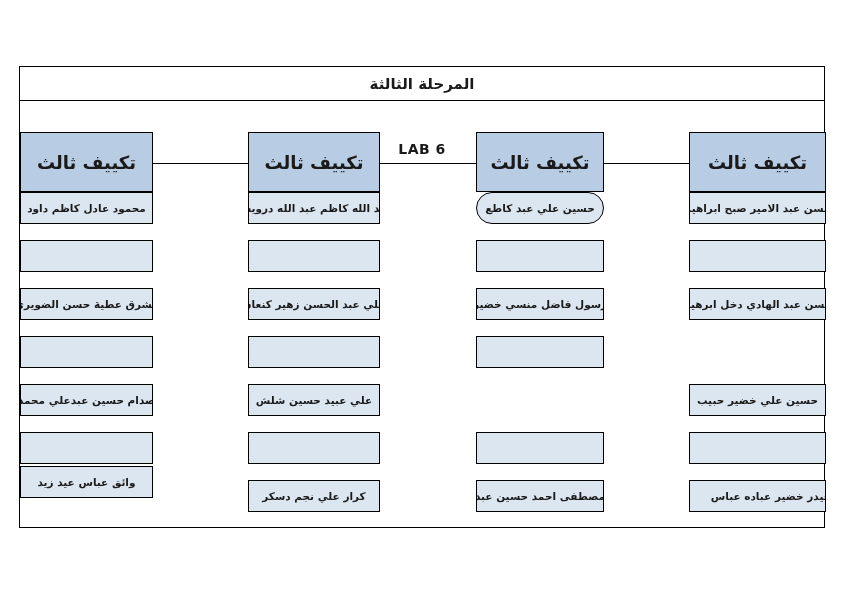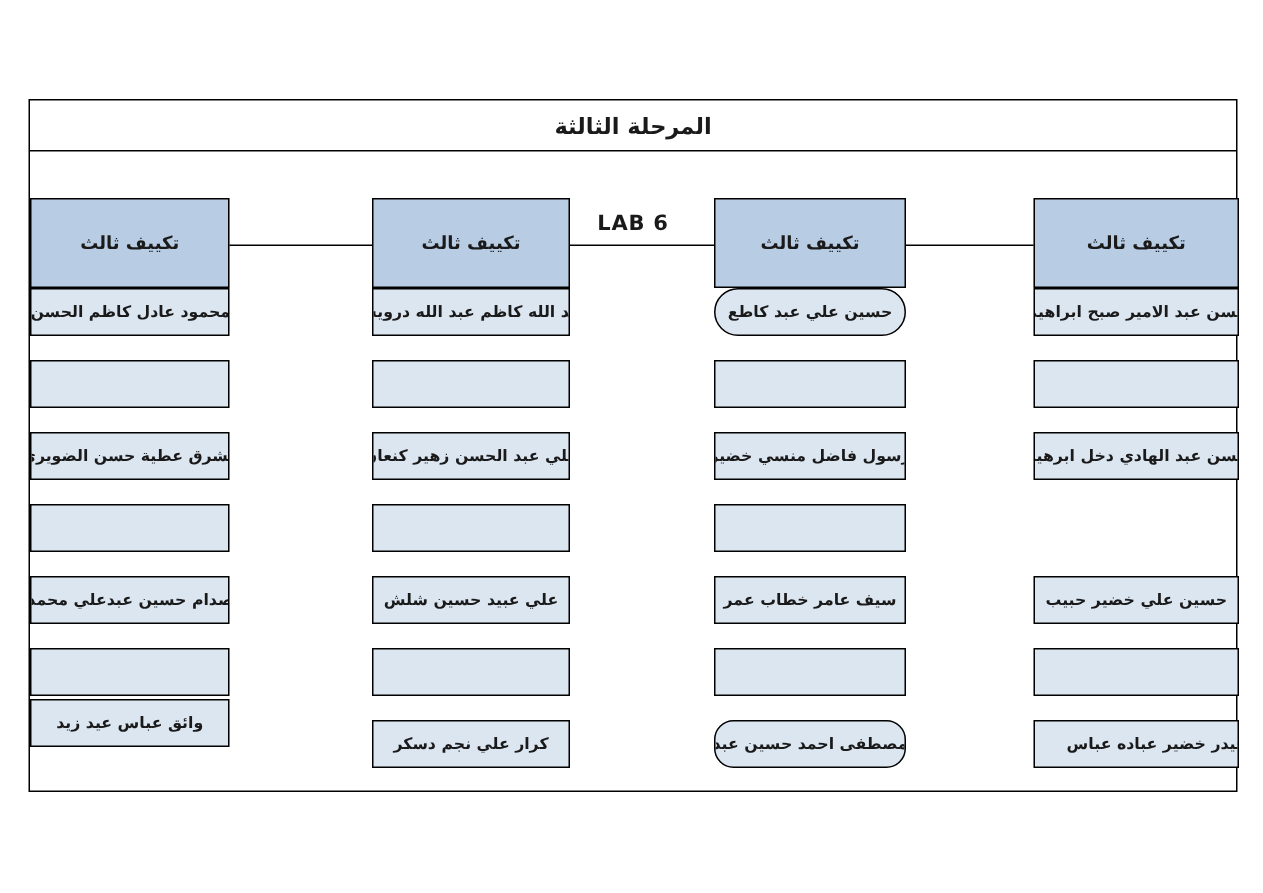--- a/index.html
+++ b/index.html
@@ -54,21 +54,21 @@
     top: 0; height: 100%;
   }
   .col-header {
     position: absolute;
     left: 0; top: 2px;
     width: 100%; height: 60px;
     background: var(--header-fill, #b8cce4);
     border: 1.6px solid var(--border, #000);
     display: flex; align-items: center; justify-content: center;
     font-weight: bold;
-    font-size: 12px;
+    font-size: 18px;
   }
   .slot {
     position: absolute;
     left: 0;
     width: 100%; height: 32px;
     background: var(--cell-fill, #dce6f1);
     border: 1.5px solid var(--border, #000);
     display: flex; align-items: center; justify-content: center;
     font-weight: bold;
     font-size: 10.5px;
@@ -79,21 +79,21 @@
 </head>
 <body style="color: rgb(26, 26, 26);">
 
 <div class="page">
   <div class="sheet">
     <div class="title-row" dir="rtl">المرحلة الثالثة</div>
     <div class="lab-row">LAB 6</div>
     <div class="body" id="columns-container">
         <div class="col" style="left: 0px; width: 133px;">
           <div class="col-header" dir="rtl">تكييف ثالث</div>
-          <div class="slot name" dir="rtl" style="top: 62px;">محمود عادل كاظم الحسن</div>
+          <div class="slot name" dir="rtl" style="top: 62px;">محمود عادل كاظم داود</div>
           <div class="slot empty" dir="rtl" style="top: 110px;"></div>
           <div class="slot name" dir="rtl" style="top: 158px;">مشرق عطية حسن الضويري</div>
           <div class="slot empty" dir="rtl" style="top: 206px;"></div>
           <div class="slot name" dir="rtl" style="top: 254px;">صدام حسين عبدعلي محمد</div>
           <div class="slot empty" dir="rtl" style="top: 302px;"></div>
           <div class="slot name" dir="rtl" style="top: 336px;">وائق عباس عيد زيد</div>
         </div>
         <div class="col" style="left: 228px; width: 132px;">
           <div class="col-header" dir="rtl">تكييف ثالث</div>
           <div class="slot name" dir="rtl" style="top: 62px;">عبد الله كاظم عبد الله درويش</div>
@@ -103,23 +103,22 @@
           <div class="slot name" dir="rtl" style="top: 254px;">علي عبيد حسين شلش</div>
           <div class="slot empty" dir="rtl" style="top: 302px;"></div>
           <div class="slot name" dir="rtl" style="top: 350px;">كرار علي نجم دسكر</div>
         </div>
         <div class="col" style="left: 456px; width: 128px;">
           <div class="col-header" dir="rtl">تكييف ثالث</div>
           <div class="slot name" dir="rtl" style="top: 62px; border-radius: 16px;">حسين علي عبد كاطع</div>
           <div class="slot empty" dir="rtl" style="top: 110px;"></div>
           <div class="slot name" dir="rtl" style="top: 158px;">رسول فاضل منسي خضير</div>
           <div class="slot empty" dir="rtl" style="top: 206px;"></div>
-          <div class="slot name" dir="rtl" style="top: 254px;">سيف عامر خطاب عمر</div>
           <div class="slot empty" dir="rtl" style="top: 302px;"></div>
-          <div class="slot name" dir="rtl" style="top: 350px; border-radius: 13px;">مصطفى احمد حسين عبد</div>
+          <div class="slot name" dir="rtl" style="top: 350px;">مصطفى احمد حسين عبد</div>
         </div>
         <div class="col" style="left: 669px; width: 137px;">
           <div class="col-header" dir="rtl">تكييف ثالث</div>
           <div class="slot name" dir="rtl" style="top: 62px;">حسن عبد الامير صبح ابراهيم</div>
           <div class="slot empty" dir="rtl" style="top: 110px;"></div>
           <div class="slot name" dir="rtl" style="top: 158px;">حسن عبد الهادي دخل ابرهيم</div>
           <div class="slot name" dir="rtl" style="top: 254px;">حسين علي خضير حبيب</div>
           <div class="slot empty" dir="rtl" style="top: 302px;"></div>
           <div class="slot name" dir="rtl" style="top: 350px; padding-left: 27px;">حيدر خضير عباده عباس</div>
         </div>

